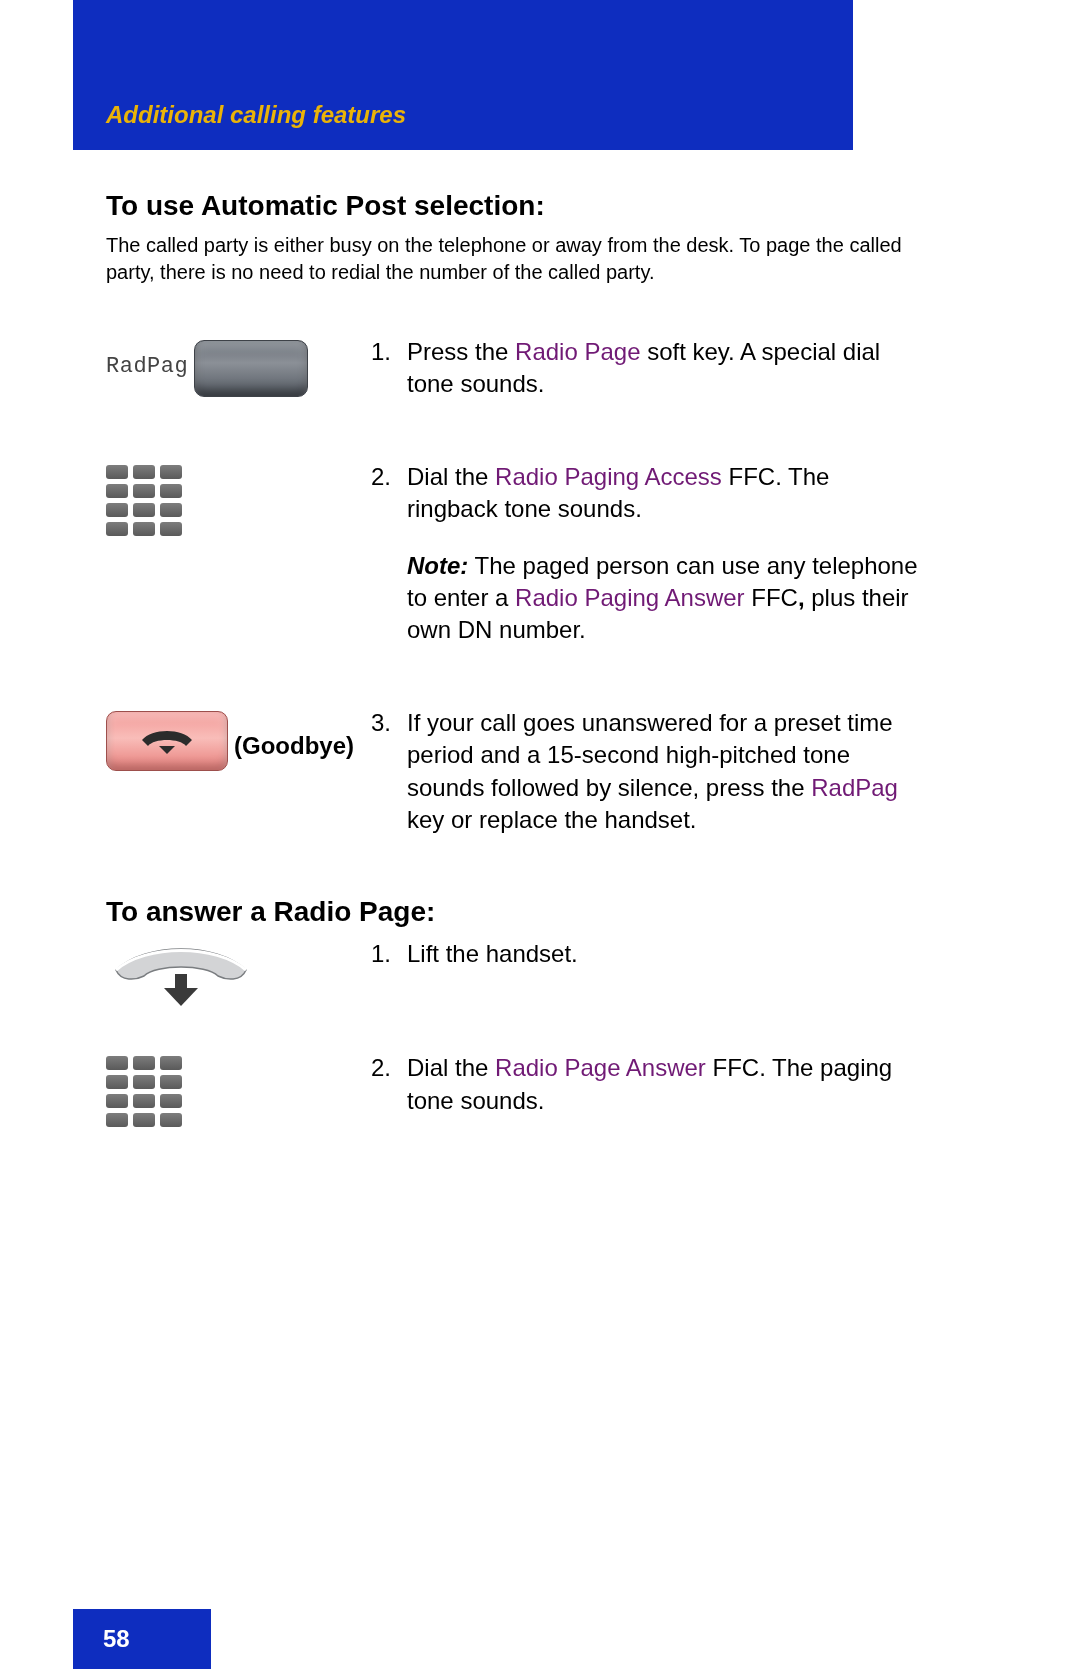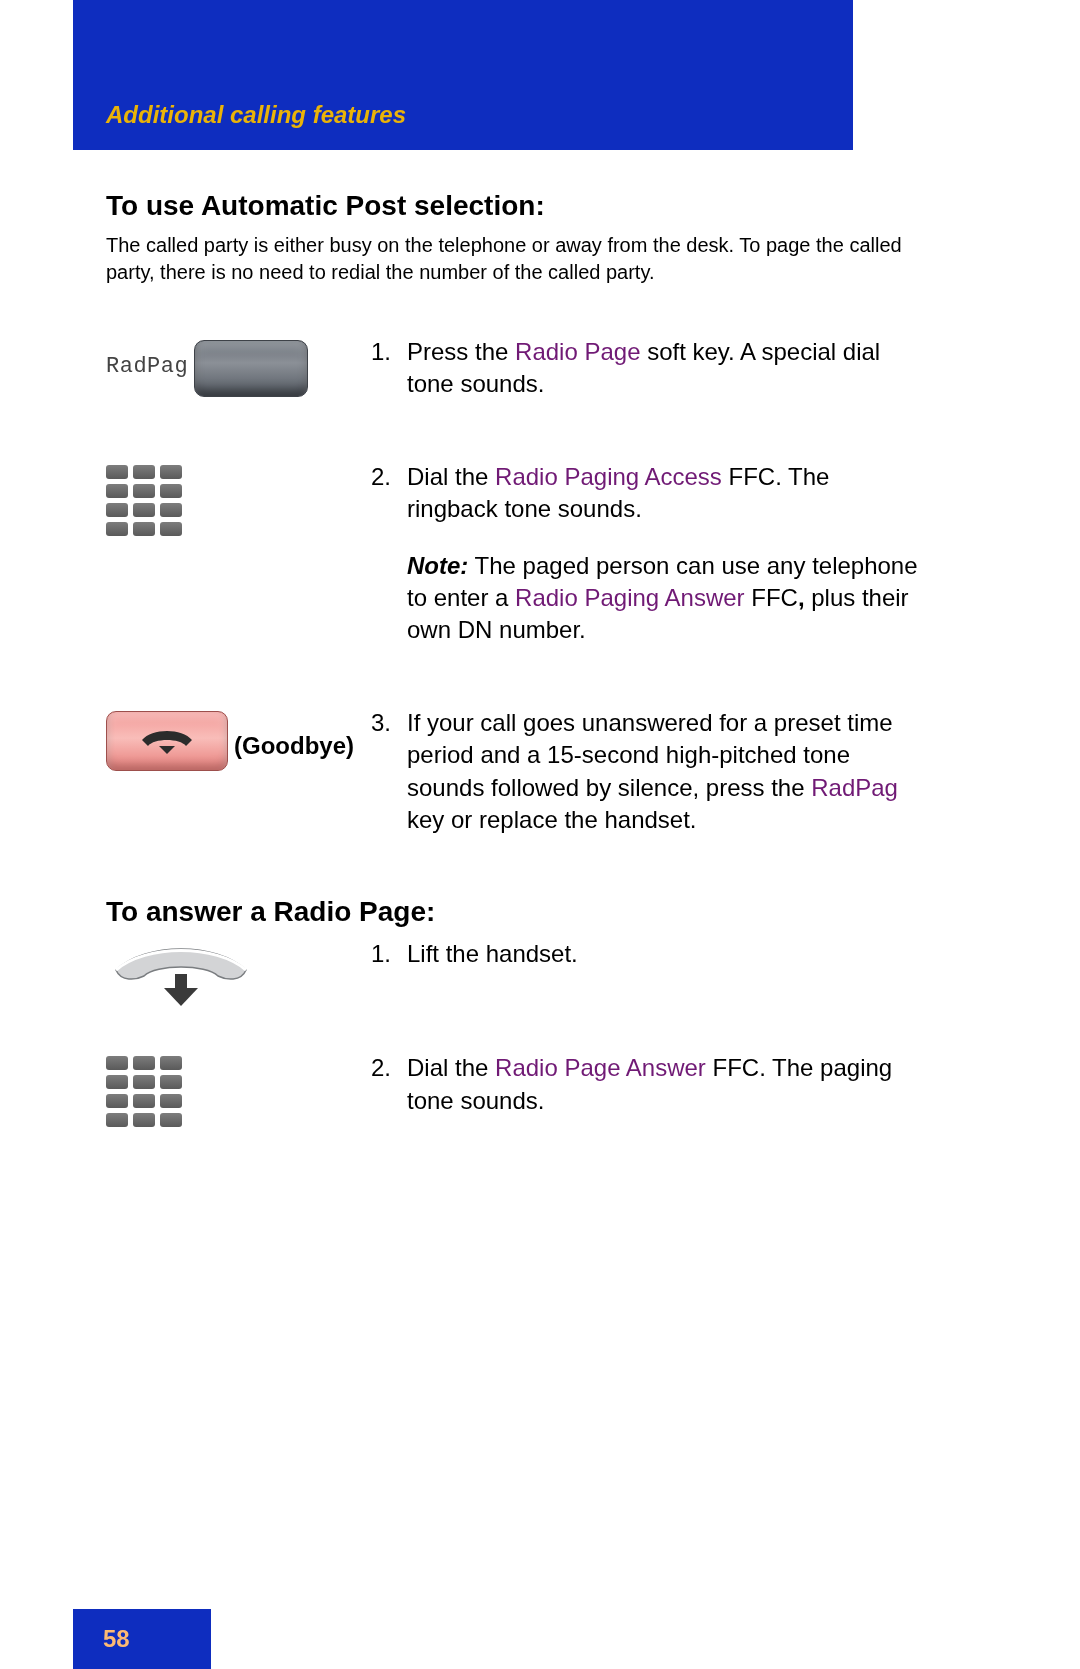--- a/index.html
+++ b/index.html
@@ -143,21 +143,21 @@
   }
 
   
   .footer-band {
     position: absolute;
     left: 73px;
     bottom: 0;
     width: 138px;
     height: 60px;
     background: #0e2dbf;
-    color: #fdba74;
+    color: #ffffff;
     font-weight: bold;
     font-size: 24px;
     display: flex;
     align-items: center;
     padding-left: 30px;
     box-sizing: border-box;
   }
 </style>
 </head>
 <body>

